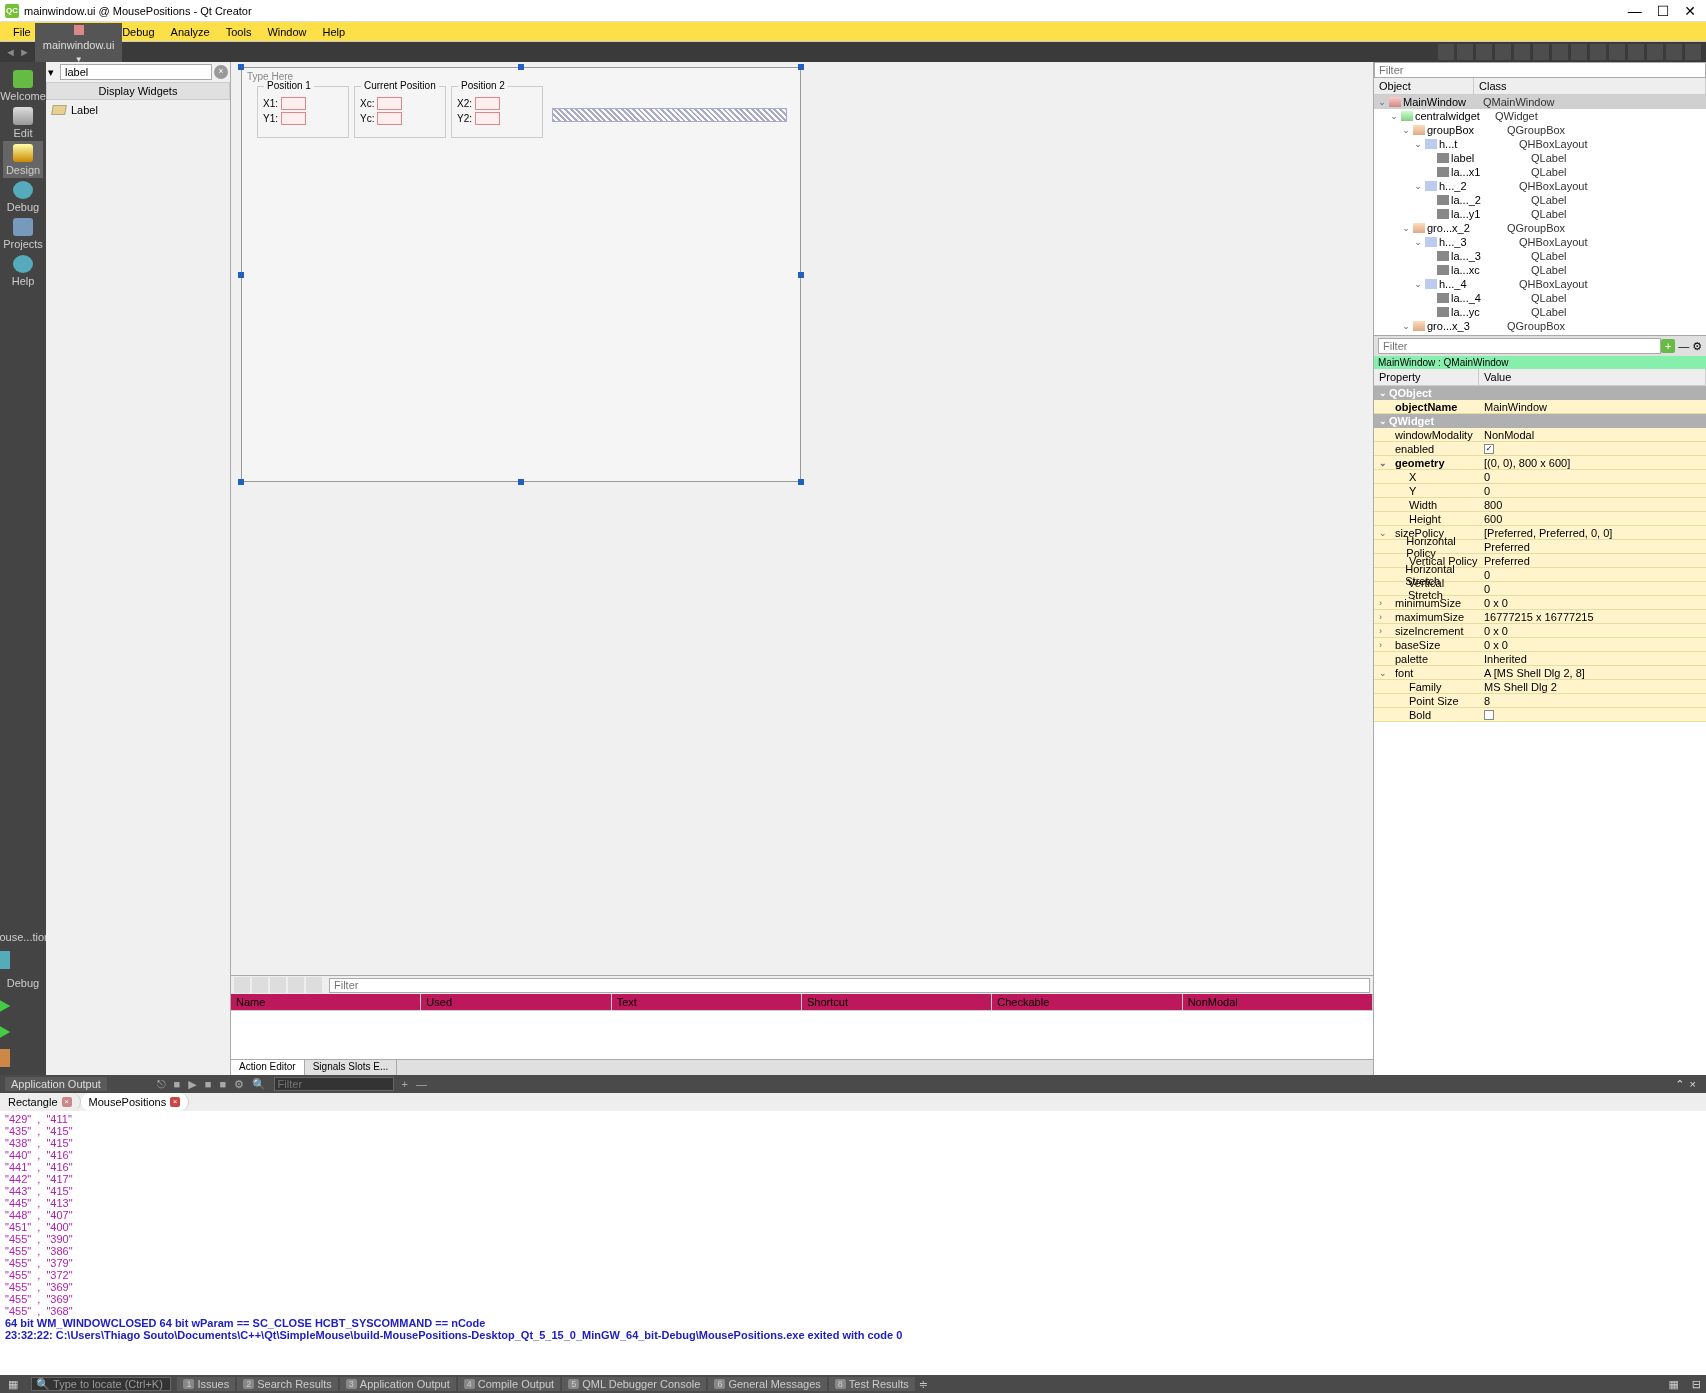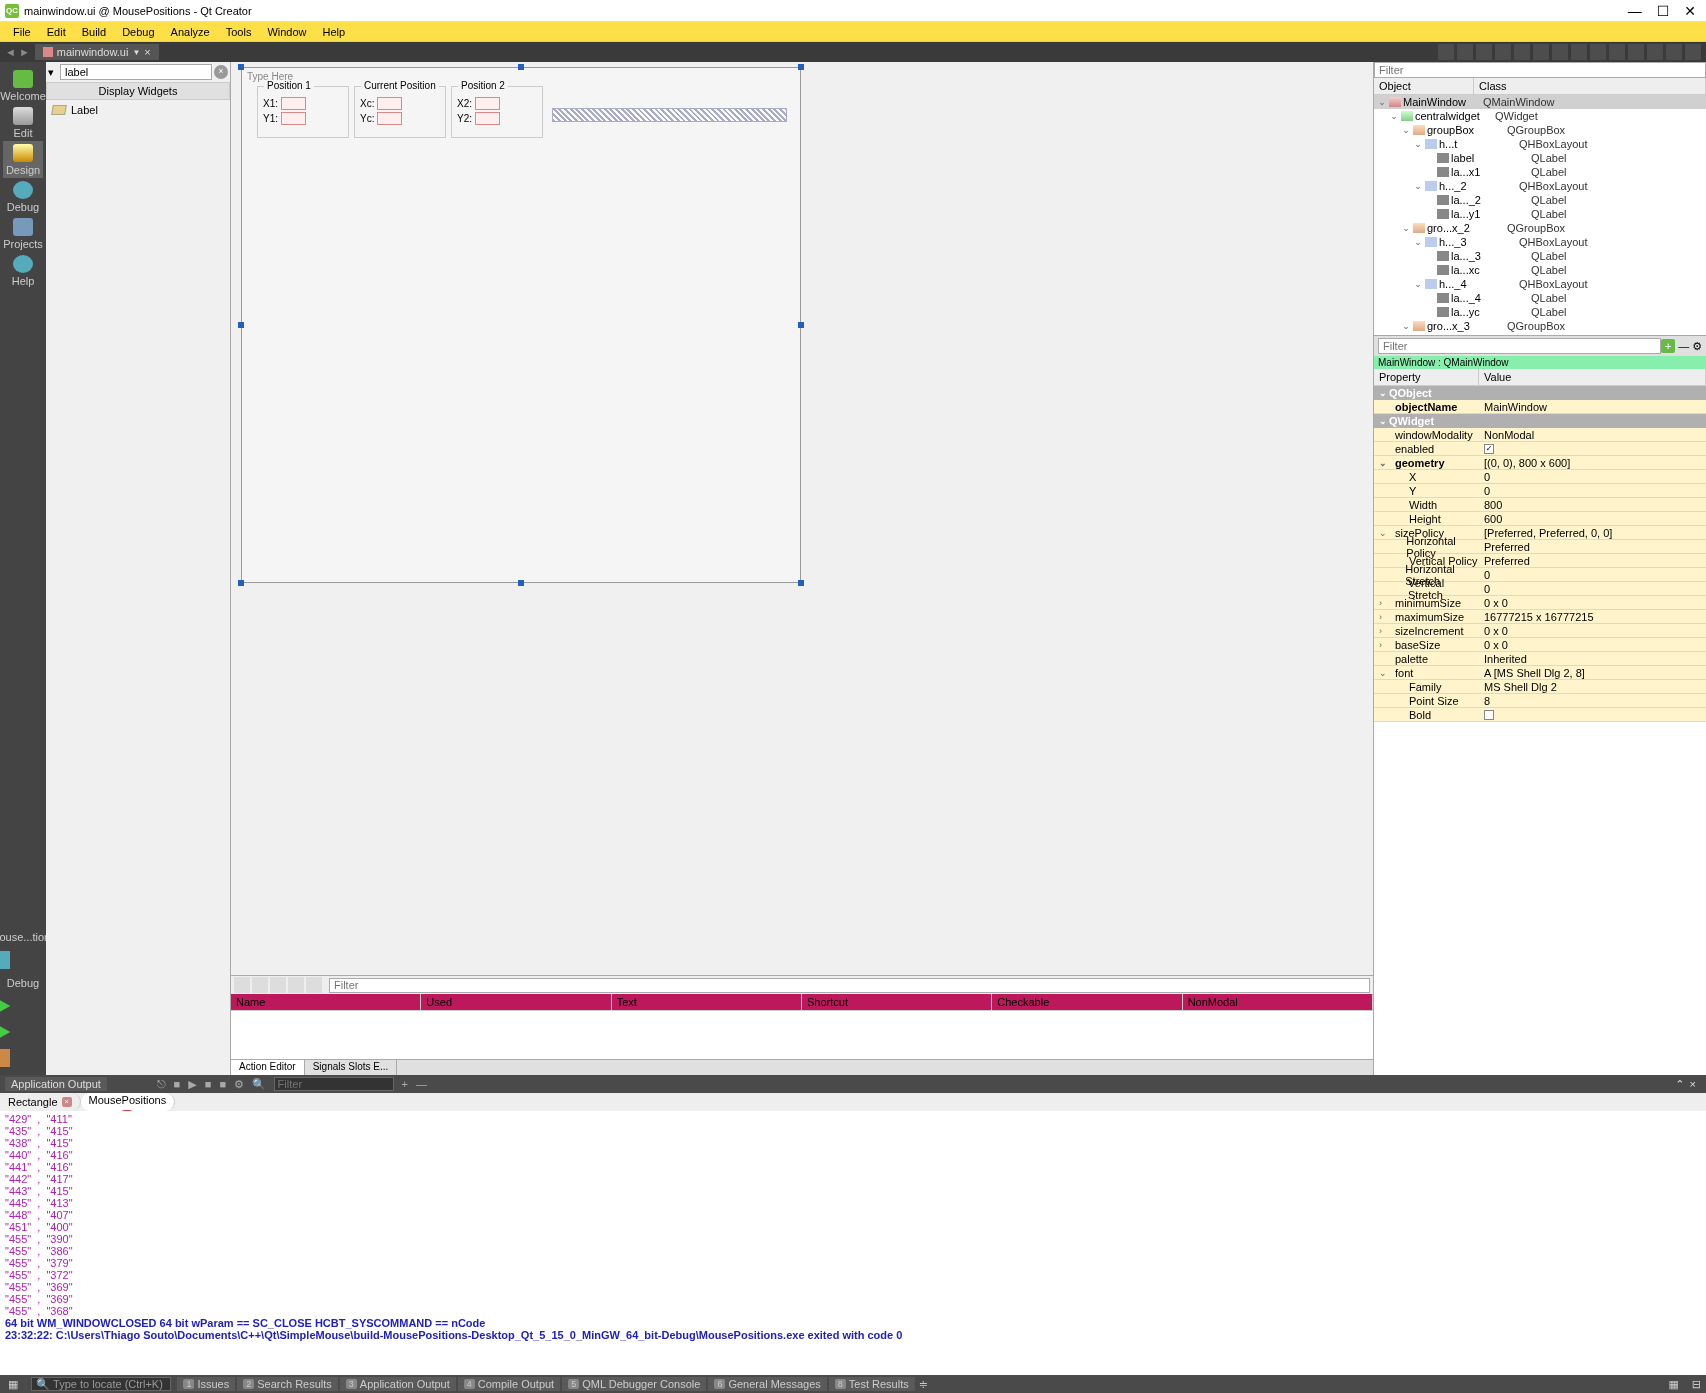--- a/index.html
+++ b/index.html
@@ -5,21 +5,21 @@
 * { margin: 0; padding: 0; box-sizing: border-box; font-family: "Segoe UI", Tahoma, sans-serif; font-size: 11px; }
 body { background: #f0f0f0; overflow: hidden; }
 .titlebar { height: 22px; background: #fff; display: flex; align-items: center; padding: 0 5px; border-bottom: 1px solid #ddd; }
 .titlebar-icon { width: 14px; height: 14px; background: #76c036; border-radius: 2px; margin-right: 5px; display: flex; align-items: center; justify-content: center; color: #fff; font-size: 8px; font-weight: bold; }
 .titlebar-btns { margin-left: auto; display: flex; gap: 15px; padding-right: 5px; }
 .titlebar-btns span { cursor: pointer; font-size: 14px; }
 .menubar { height: 20px; background: #fde047; display: flex; align-items: center; padding: 0 5px; border-bottom: 1px solid #ccc; }
 .menubar span { padding: 2px 8px; cursor: pointer; }
 .doc-tabs { height: 20px; background: #3a3a3a; display: flex; align-items: center; }
 .doc-tabs .arrows { color: #888; padding: 0 5px; }
-.doc-tab { background: #555; color: #ddd; padding: 2px 8px; display: flex; align-items: center; gap: 4px; }
+.doc-tab { background: #555; color: #ddd; padding: 2px 8px; display: flex; align-items: center; gap: 4px; flex-direction: column; }
 .doc-tab .icon { width: 10px; height: 10px; background: #d88; }
 .doc-toolbar { display: flex; gap: 3px; margin-left: auto; padding-right: 5px; }
 .doc-toolbar span { width: 16px; height: 16px; background: #555; opacity: 0.7; }
 .main-area { display: flex; height: calc(100vh - 22px - 20px - 20px - 300px - 18px); }
 .left-sidebar { width: 46px; background: #444; display: flex; flex-direction: column; align-items: center; padding-top: 5px; }
 .side-item { width: 40px; height: 37px; display: flex; flex-direction: column; align-items: center; justify-content: center; color: #ccc; font-size: 9px; cursor: pointer; }
 .side-item.active { background: #666; }
 .side-item .icn { width: 20px; height: 18px; background: #888; margin-bottom: 2px; border-radius: 3px; }
 .side-item.edit .icn { background: linear-gradient(#ddd, #999); }
 .side-item.design .icn { background: linear-gradient(#ffa, #c80); }
@@ -31,21 +31,21 @@
 .side-bottom .icn { width: 20px; height: 18px; margin: 8px 0; }
 .widget-panel { width: 185px; background: #f0f0f0; border-right: 1px solid #aaa; display: flex; flex-direction: column; }
 .widget-filter { display: flex; align-items: center; padding: 2px; }
 .widget-filter input { flex: 1; border: 1px solid #aaa; padding: 1px 4px; height: 16px; }
 .widget-filter .clear { width: 14px; height: 14px; background: #999; border-radius: 50%; color: #fff; text-align: center; line-height: 12px; margin-left: 2px; cursor: pointer; font-size: 9px; }
 .widget-cat { background: #e0e0e0; padding: 2px 5px; text-align: center; border: 1px solid #ccc; }
 .widget-list { flex: 1; padding: 2px; }
 .widget-item { display: flex; align-items: center; gap: 5px; padding: 2px 4px; cursor: move; }
 .widget-item .wicon { width: 14px; height: 10px; background: #e8d090; border: 1px solid #aa8; transform: skewX(-10deg); }
 .design-area { flex: 1; background: #f0f0f0; position: relative; overflow: hidden; }
-.form-canvas { position: absolute; left: 10px; top: 5px; width: 560px; height: 516px; background: #f5f5f5; background-image: radial-gradient(circle, #ccc 0.5px, transparent 0.5px); background-size: 8px 8px; border: 1px solid #999; }
+.form-canvas { position: absolute; left: 10px; top: 5px; width: 560px; height: 415px; background: #f5f5f5; background-image: radial-gradient(circle, #ccc 0.5px, transparent 0.5px); background-size: 8px 8px; border: 1px solid #999; }
 .handle { position: absolute; width: 6px; height: 6px; background: #2060c0; }
 .handle.tl { left: -4px; top: -4px; } .handle.tm { left: 50%; top: -4px; margin-left: -3px; } .handle.tr { right: -4px; top: -4px; }
 .handle.ml { left: -4px; top: 50%; margin-top: -3px; } .handle.mr { right: -4px; top: 50%; margin-top: -3px; }
 .handle.bl { left: -4px; bottom: -4px; } .handle.bm { left: 50%; bottom: -4px; margin-left: -3px; } .handle.br { right: -4px; bottom: -4px; }
 .type-here { position: absolute; left: 2px; top: 2px; color: #888; font-size: 10px; padding: 1px 3px; }
 .groupbox { position: absolute; border: 1px solid #ccc; padding: 8px 5px 5px; }
 .groupbox .title { position: absolute; top: -7px; left: 6px; background: #f5f5f5; padding: 0 3px; font-size: 10px; }
 .gb1 { left: 15px; top: 18px; width: 92px; height: 52px; }
 .gb2 { left: 112px; top: 18px; width: 92px; height: 52px; }
 .gb3 { left: 209px; top: 18px; width: 92px; height: 52px; }
@@ -98,21 +98,21 @@
 .output-area { height: 300px; display: flex; flex-direction: column; }
 .output-hdr { height: 18px; background: #4a4a4a; color: #ddd; display: flex; align-items: center; padding: 0 5px; }
 .output-hdr .title { background: #5a5a5a; padding: 1px 6px; }
 .output-hdr .ctrls { display: flex; gap: 8px; margin-left: 50px; align-items: center; }
 .output-hdr .ctrls span { color: #aaa; }
 .output-hdr .play { color: #4c4; }
 .output-hdr input { background: #333; border: 1px solid #666; color: #ccc; padding: 0 3px; height: 14px; width: 120px; }
 .output-tabs { height: 18px; background: #eee; display: flex; }
 .output-tabs .tab { padding: 1px 8px; display: flex; align-items: center; gap: 4px; border-right: 1px solid #ccc; font-size: 10px; border-radius: 9px; }
 .output-tabs .tab .close { width: 10px; height: 10px; background: #c88; color: #fff; font-size: 8px; text-align: center; line-height: 10px; border-radius: 2px; }
-.output-tabs .tab.active { background: #fff; flex-direction: column; }
+.output-tabs .tab.active { background: #fff; }
 .output-text { flex: 1; background: #fff; font-family: Consolas, monospace; font-size: 11px; padding: 2px 5px; overflow-y: auto; white-space: pre; }
 .output-text .line { color: #b020b0; }
 .output-text .line2 { color: #2020c0; font-weight: bold; }
 .output-text .line3 { color: #2020c0; font-weight: bold; }
 .bottom-bar { height: 18px; background: #4a4a4a; display: flex; align-items: center; color: #ccc; font-size: 10px; }
 .bottom-bar .search { background: #333; border: 1px solid #666; padding: 0 4px; height: 14px; margin: 0 5px; width: 140px; color: #999; display: flex; align-items: center; gap: 3px; }
 .bottom-bar .btab { padding: 1px 6px; background: #5a5a5a; margin: 0 1px; display: flex; align-items: center; gap: 3px; cursor: pointer; }
 .bottom-bar .btab .num { background: #888; padding: 0 3px; border-radius: 2px; font-size: 9px; }
 </style>
 </head>

